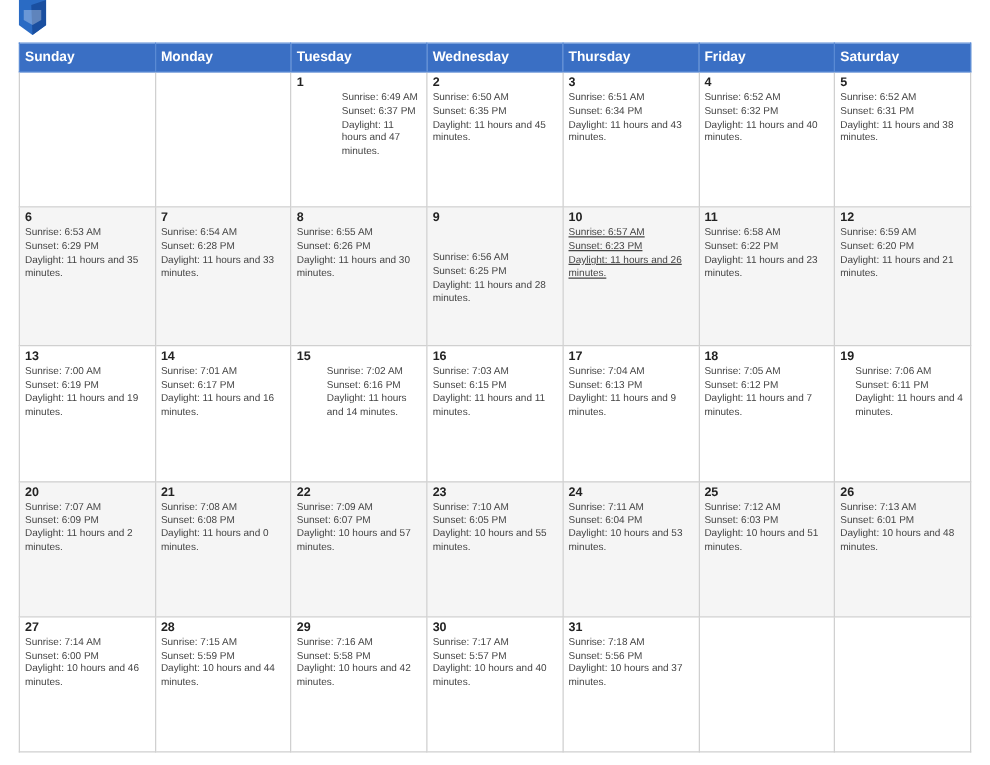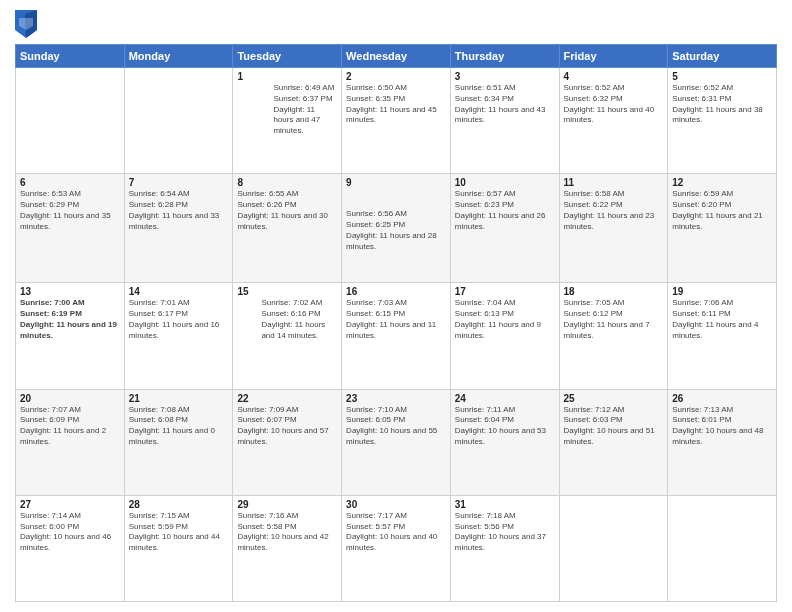--- a/index.html
+++ b/index.html
@@ -6,21 +6,21 @@
     body {
       font-family: Arial, sans-serif;
       background: #fff;
       width: 792px;
       height: 612px;
       overflow: hidden;
     }
     .page {
       width: 792px;
       height: 612px;
-      padding: 10px 15px 10px 15px;
+      padding: 0 15px 10px 15px;
       display: flex;
       flex-direction: column;
     }
     .header {
       display: flex;
       justify-content: space-between;
       align-items: flex-start;
       margin-bottom: 6px;
     }
     .logo {
@@ -183,41 +183,41 @@
 Daylight: 11 hours and 30 minutes.</div>
           </td>
           <td>
             <div class="day-number">9</div>
             <div class="cell-content" style="white-space: pre-line; margin-top: 21px;">Sunrise: 6:56 AM
 Sunset: 6:25 PM
 Daylight: 11 hours and 28 minutes.</div>
           </td>
           <td>
             <div class="day-number">10</div>
-            <div class="cell-content" style="white-space: pre-line;">Sunrise: 6:57 AM
+            <div class="cell-content" style="white-space: pre-line; text-decoration: underline;">Sunrise: 6:57 AM
 Sunset: 6:23 PM
 Daylight: 11 hours and 26 minutes.</div>
           </td>
           <td>
             <div class="day-number">11</div>
             <div class="cell-content" style="white-space: pre-line;">Sunrise: 6:58 AM
 Sunset: 6:22 PM
 Daylight: 11 hours and 23 minutes.</div>
           </td>
           <td>
             <div class="day-number">12</div>
             <div class="cell-content" style="white-space: pre-line;">Sunrise: 6:59 AM
 Sunset: 6:20 PM
 Daylight: 11 hours and 21 minutes.</div>
           </td>
         </tr>
         <tr>
           <td>
             <div class="day-number">13</div>
-            <div class="cell-content" style="white-space: pre-line; font-weight: bold;">Sunrise: 7:00 AM
+            <div class="cell-content" style="white-space: pre-line;">Sunrise: 7:00 AM
 Sunset: 6:19 PM
 Daylight: 11 hours and 19 minutes.</div>
           </td>
           <td>
             <div class="day-number">14</div>
             <div class="cell-content" style="white-space: pre-line;">Sunrise: 7:01 AM
 Sunset: 6:17 PM
 Daylight: 11 hours and 16 minutes.</div>
           </td>
           <td>
@@ -239,21 +239,21 @@
 Daylight: 11 hours and 9 minutes.</div>
           </td>
           <td>
             <div class="day-number">18</div>
             <div class="cell-content" style="white-space: pre-line;">Sunrise: 7:05 AM
 Sunset: 6:12 PM
 Daylight: 11 hours and 7 minutes.</div>
           </td>
           <td>
             <div class="day-number">19</div>
-            <div class="cell-content" style="white-space: pre-line;">Sunrise: 7:06 AM
+            <div class="cell-content" style="white-space: pre-line; margin-left: 12px;">Sunrise: 7:06 AM
 Sunset: 6:11 PM
 Daylight: 11 hours and 4 minutes.</div>
           </td>
         </tr>
         <tr>
           <td>
             <div class="day-number">20</div>
             <div class="cell-content" style="white-space: pre-line;">Sunrise: 7:07 AM
 Sunset: 6:09 PM
 Daylight: 11 hours and 2 minutes.</div>

